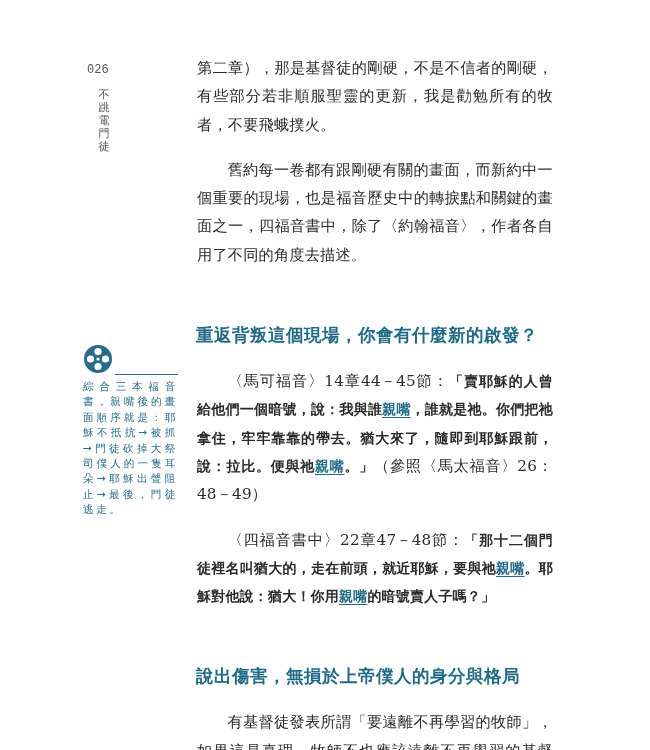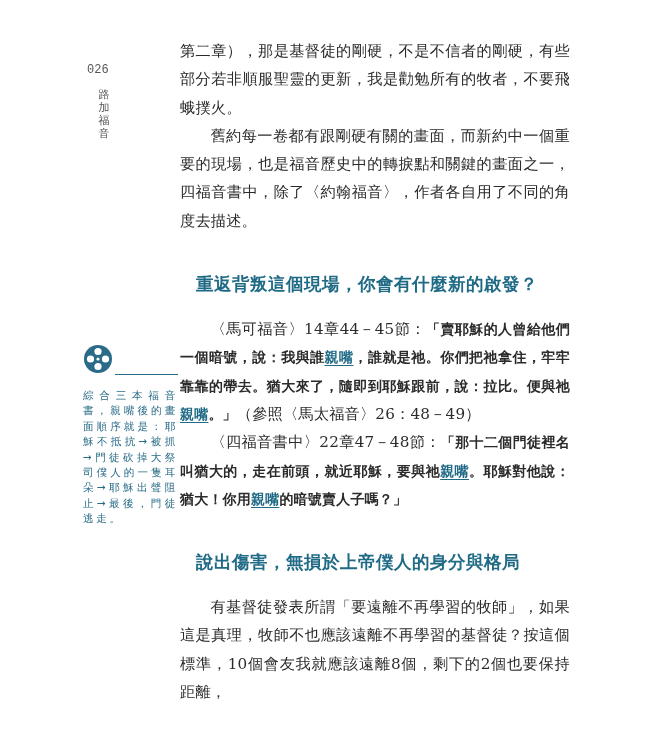--- a/index.html
+++ b/index.html
@@ -1,37 +1,37 @@
 <!DOCTYPE html>
 <html><head>
 <meta charset="utf-8">
 <style>
   html, body { margin:0; padding:0; }
   body { width:650px; height:750px; background:#ffffff; position:relative; overflow:hidden;
          font-family:"DejaVu Serif", "Liberation Serif", serif; color:#2b2b2b; }
   .page-num { position:absolute; left:87px; top:63px; font-size:12px; color:#555; font-family:Liberation Mono, monospace; }
   .book-title { position:absolute; left:97px; top:88px; width:14px; font-size:11px; line-height:13px; color:#555; text-align:center; }
   .main { position:absolute; left:180px; top:37px; width:390px; }
-  p { margin:0; font-size:15.2px; line-height:28.3px; text-align:justify; letter-spacing:0.2px; }
+  p { margin:17px; font-size:15.2px; line-height:28.3px; text-align:justify; letter-spacing:0.2px; }
   .indent { text-indent:2em; }
   h2 { margin:16px; font-size:17.5px; line-height:30px; color:#1f6a85; font-weight:bold; letter-spacing:0.5px; }
   .hl { color:#1f6a85; font-weight:bold; }
   .kiss { color:#1f6a85; text-decoration:underline; text-underline-offset:3px; }
   .quote { font-family:"DejaVu Sans", sans-serif; font-weight:bold; font-size:14px; }
   .gap-l { height:18px; }
   .sidenote { position:absolute; left:83px; top:348px; width:95px; }
   .reel-row { display:flex; align-items:flex-end; height:30px; }
   .reel-line { flex:1; height:1.5px; background:#2a6c88; margin-left:2px; margin-bottom:3px; }
-  .side-text { color:#2a6c88; font-family:"DejaVu Sans", sans-serif; font-size:10.6px; line-height:15.4px; letter-spacing:2.7px; margin-top:10px; text-align:justify; }
+  .side-text { color:#2a6c88; font-family:"DejaVu Sans", sans-serif; font-size:10.6px; line-height:15.4px; letter-spacing:2.7px; margin-top:1px; text-align:justify; }
 </style>
 </head>
 <body>
 
 <div class="page-num">026</div>
-<div class="book-title">路加福音</div>
+<div class="book-title">不跳電門徒</div>
 
 <div class="sidenote">
   <div class="reel-row">
     <span>
       <svg width="30" height="30" viewBox="0 0 30 30">
         <circle cx="15" cy="15" r="14" fill="#2a6c88"></circle>
         <circle cx="15" cy="7.5" r="3.6" fill="#fff"></circle>
         <circle cx="15" cy="22.5" r="3.6" fill="#fff"></circle>
         <circle cx="7.5" cy="15" r="3.6" fill="#fff"></circle>
         <circle cx="22.5" cy="15" r="3.6" fill="#fff"></circle>

